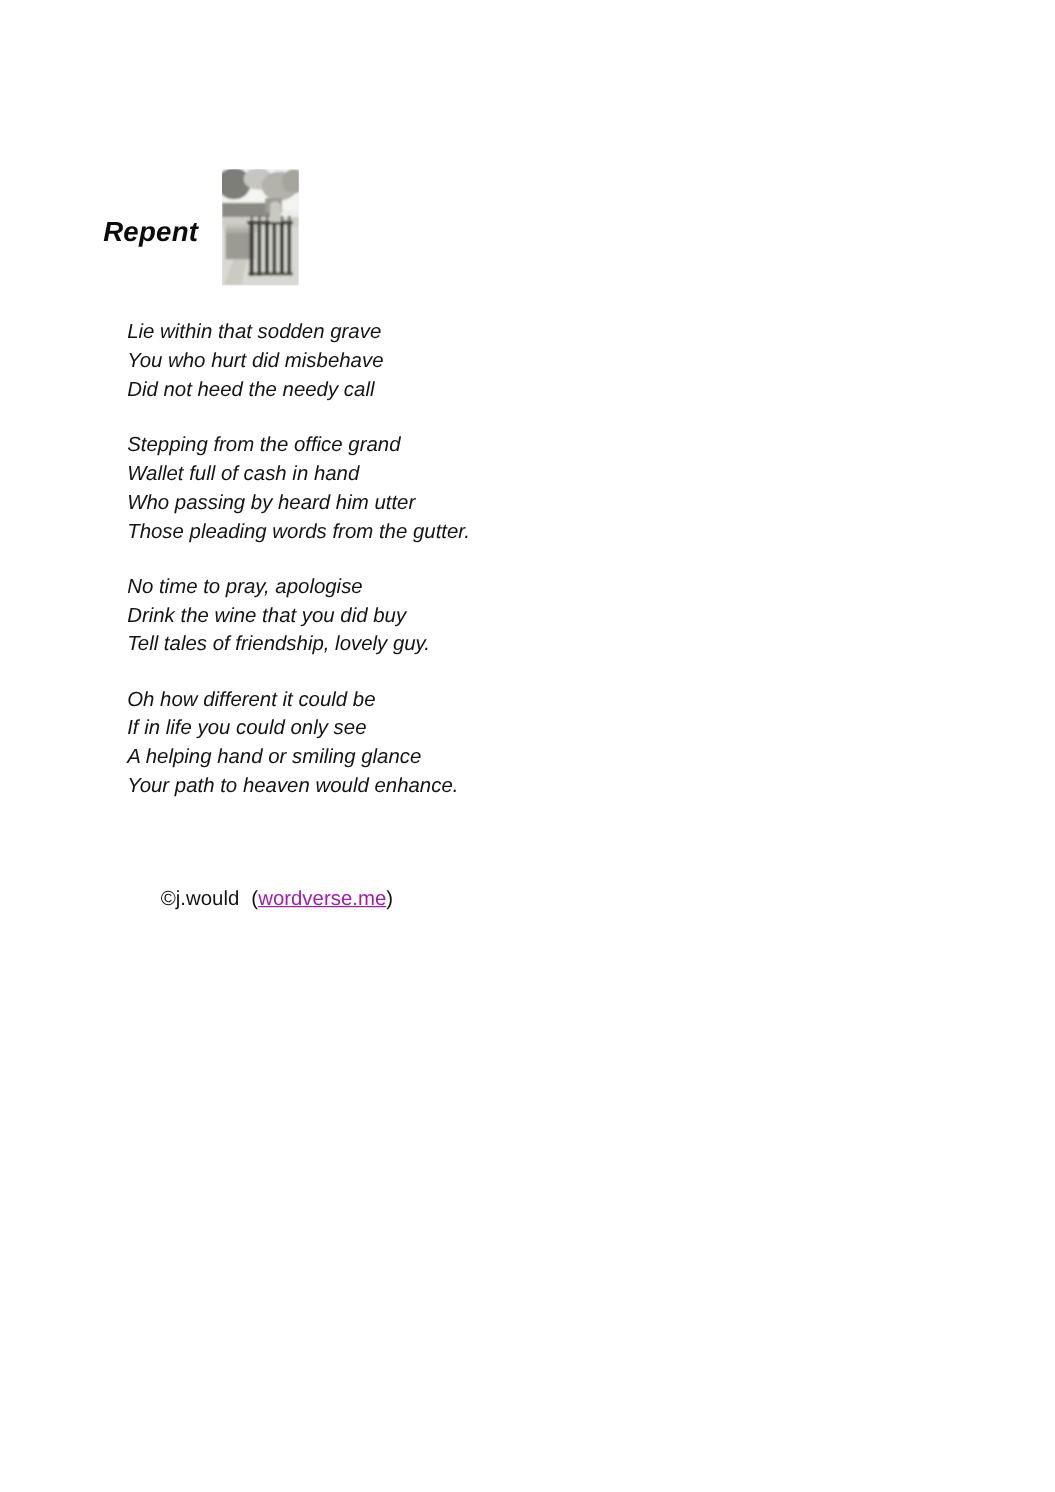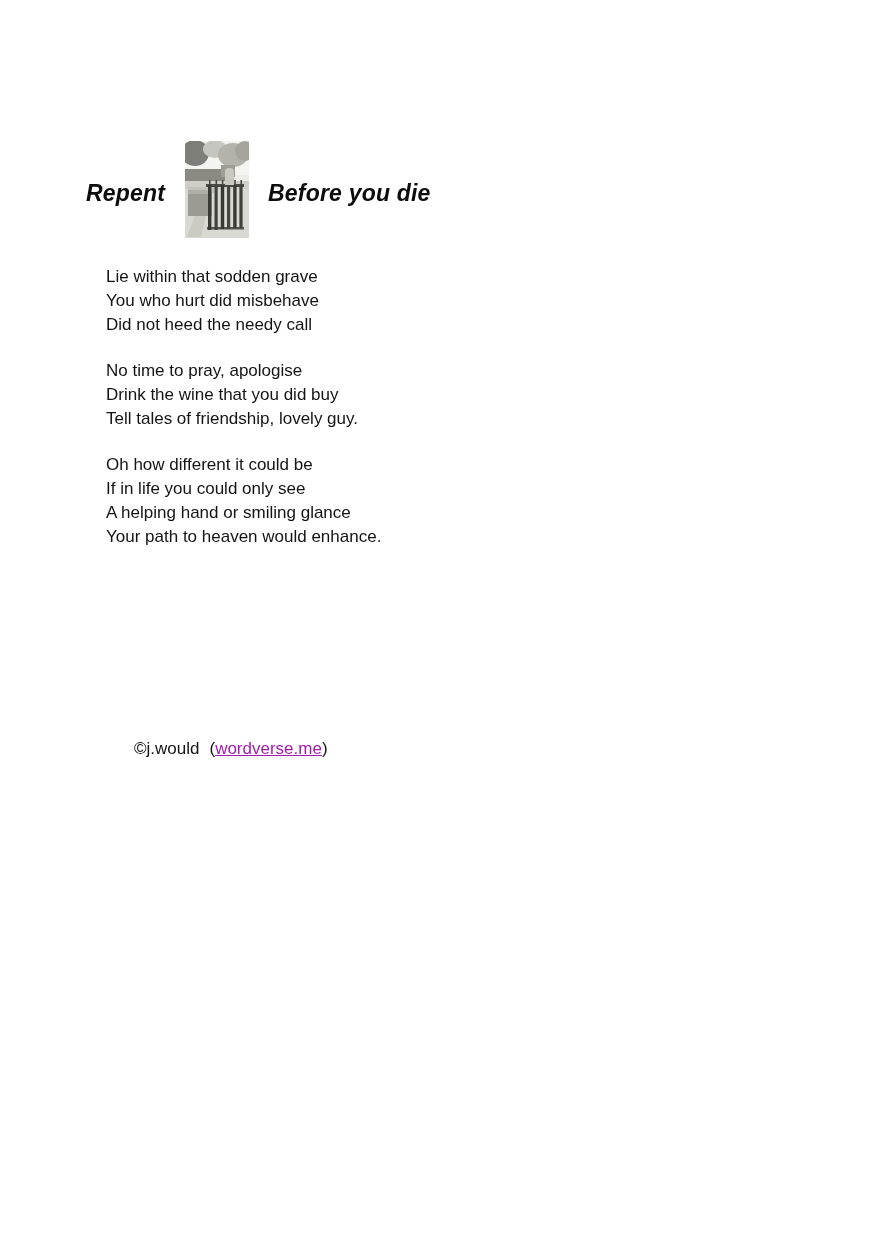--- a/index.html
+++ b/index.html
@@ -36,20 +36,21 @@
     height: 97px;
     display: block;
   }
   .poem {
     position: absolute;
     left: 106px;
     top: 265px;
     font-size: 17px;
     line-height: 24px;
     color: #141414;
+    font-style: italic;
   }
   .stanza { margin: 0 0 22px 0; }
   .stanza:last-child { margin-bottom: 0; }
   .poem-line { white-space: nowrap; }
   .footer {
     position: absolute;
     left: 134px;
     top: 737px;
     font-size: 17px;
     line-height: 24px;
@@ -114,27 +115,32 @@
         <rect x="43" y="39" width="1.6" height="5" fill="#4a4a45"></rect>
         <rect x="49.2" y="39" width="1.6" height="5" fill="#4a4a45"></rect>
         <rect x="55.4" y="39" width="1.6" height="5" fill="#4a4a45"></rect>
       </g>
 
       <rect x="40" y="30" width="9" height="14" fill="#c9c9c2"></rect>
       <ellipse cx="44.5" cy="30" rx="4.5" ry="3" fill="#c9c9c2"></ellipse>
     </g>
   </svg>
 
-  <div class="title title-right">Before you die</div>
 
   <div class="poem">
     <div class="stanza">
       <div class="poem-line">Lie within that sodden grave</div>
       <div class="poem-line">You who hurt did misbehave</div>
       <div class="poem-line">Did not heed the needy call</div>
+    </div>
+    <div class="stanza">
+      <div class="poem-line">Stepping from the office grand</div>
+      <div class="poem-line">Wallet full of cash in hand</div>
+      <div class="poem-line">Who passing by heard him utter</div>
+      <div class="poem-line">Those pleading words from the gutter.</div>
     </div>
     <div class="stanza">
       <div class="poem-line">No time to pray, apologise</div>
       <div class="poem-line">Drink the wine that you did buy</div>
       <div class="poem-line">Tell tales of friendship, lovely guy.</div>
     </div>
     <div class="stanza">
       <div class="poem-line">Oh how different it could be</div>
       <div class="poem-line">If in life you could only see</div>
       <div class="poem-line">A helping hand or smiling glance</div>

